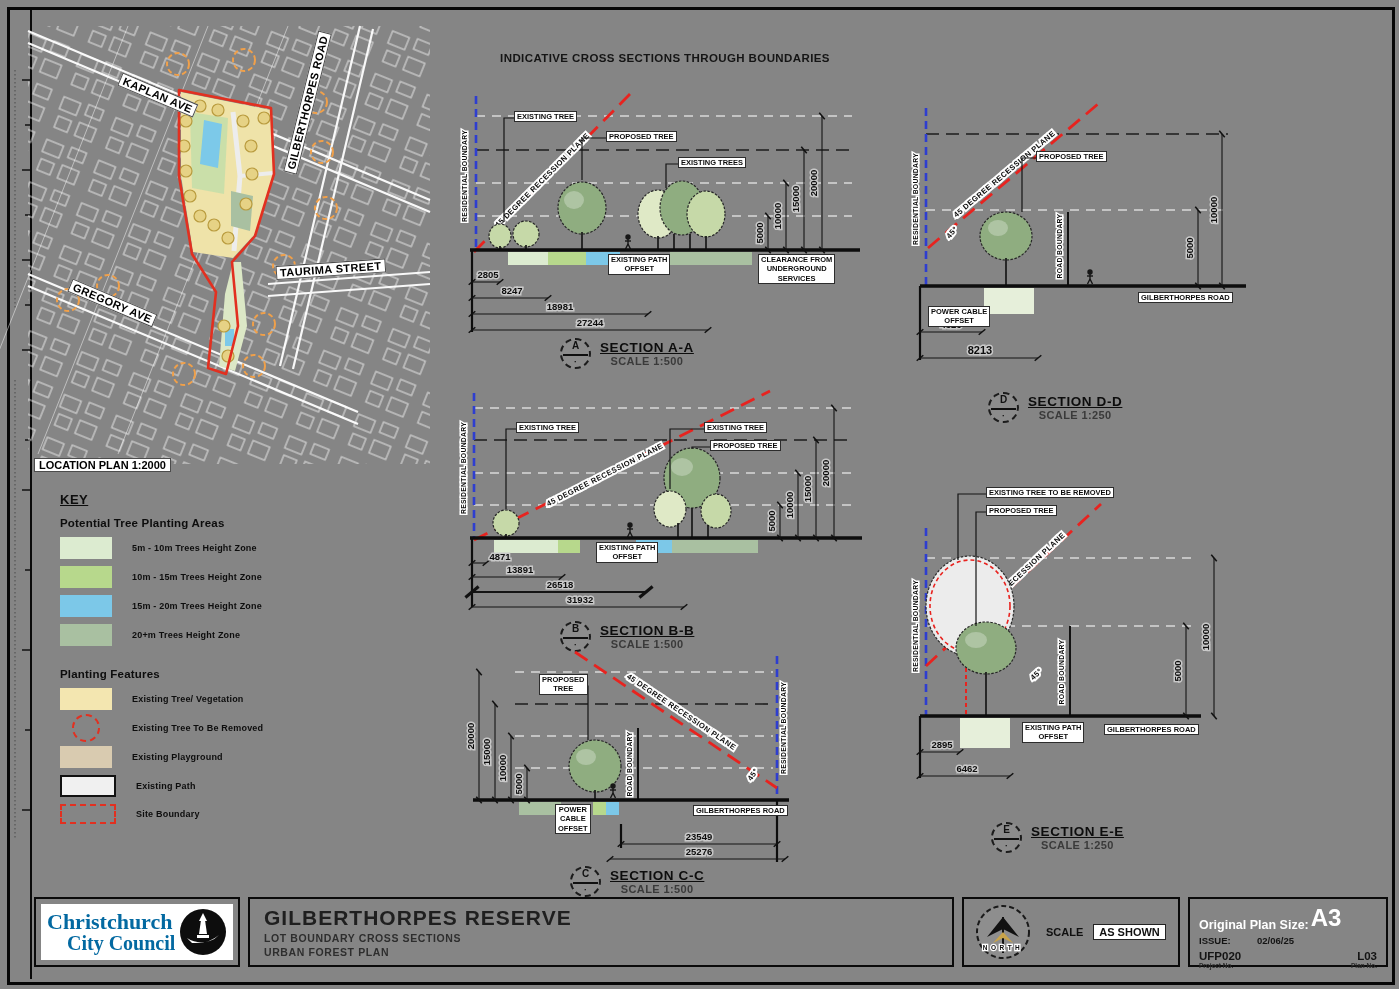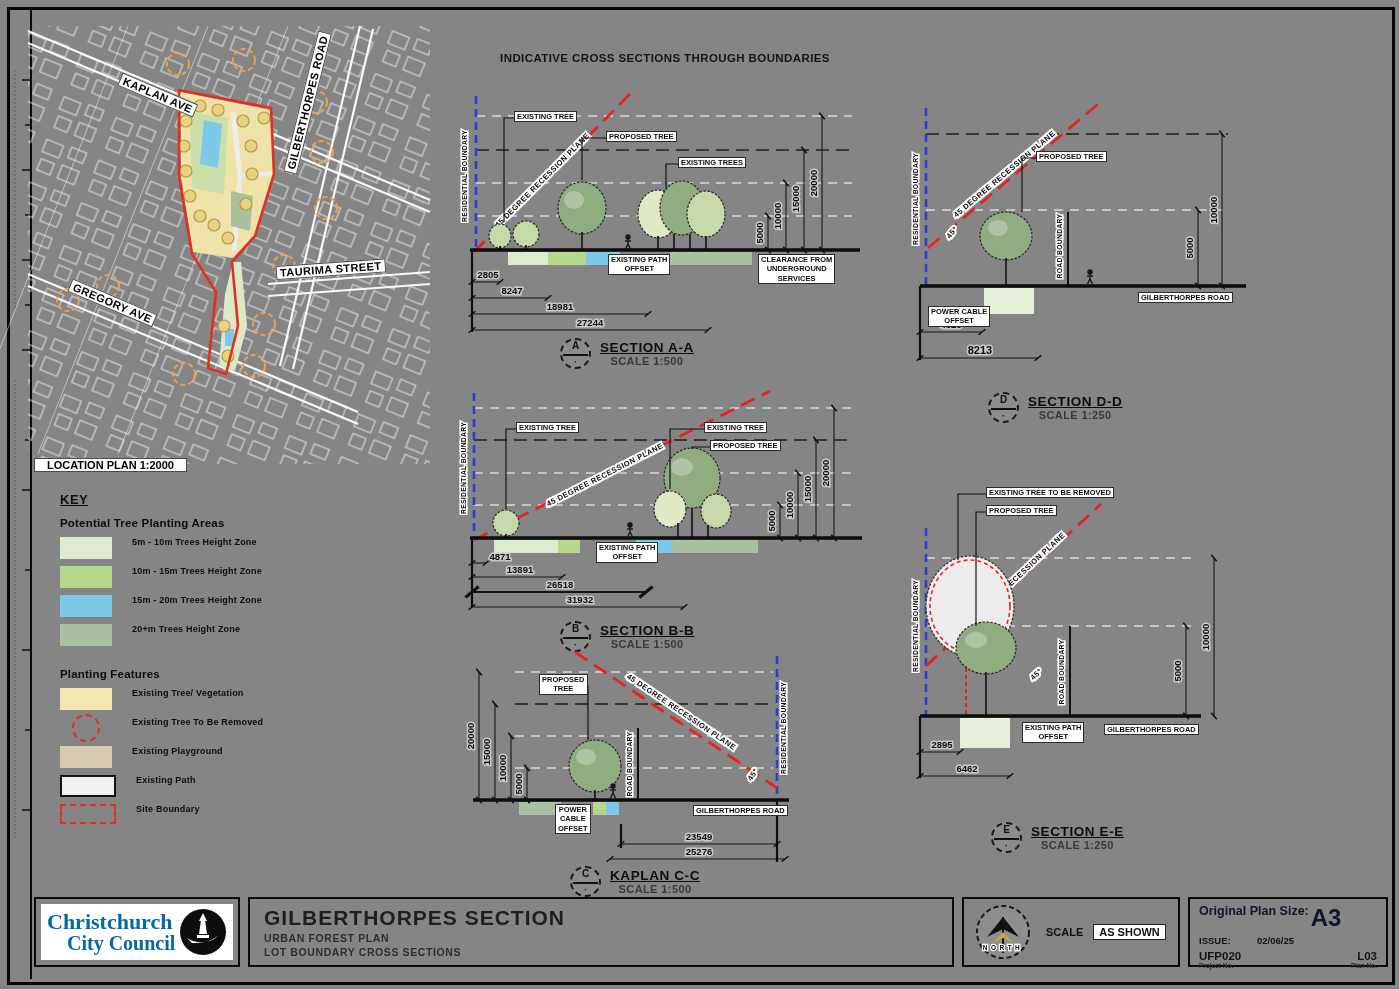--- a/index.html
+++ b/index.html
@@ -35,43 +35,43 @@
   .sec-cap{position:absolute;display:flex;align-items:center;gap:9px;}
   .sec-marker{width:27px;height:27px;border:2px dashed #1c1c1c;border-radius:50%;position:relative;flex:none;background:rgba(255,255,255,.06);}
   .sec-marker::before{content:"";position:absolute;left:1px;right:1px;top:50%;border-top:2.5px solid #101010;}
   .sec-marker i{position:absolute;top:0;left:0;right:0;text-align:center;font:bold 10px/12px "Liberation Sans",sans-serif;font-style:normal;}
   .sec-marker b{position:absolute;bottom:-1px;left:0;right:0;text-align:center;font-size:9px;line-height:11px;}
   .sec-tt{display:flex;flex-direction:column;align-items:center;}
   .sec-name{font-weight:bold;font-size:13.5px;letter-spacing:.6px;text-decoration:underline;color:#0d0d0d;}
   .sec-scale{font-weight:bold;font-size:11px;color:#3a3a3a;letter-spacing:.4px;}
   .street{position:absolute;background:#fff;border:1px solid #4c4c4c;color:#000;font-weight:bold;font-size:11px;
           padding:0 3px;white-space:nowrap;transform-origin:left center;letter-spacing:.4px;}
-  .chip{position:absolute;background:#fff;border:1px solid #4c4c4c;color:#000;font-weight:bold;font-size:11px;padding:0 12px;white-space:nowrap;}
+  .chip{position:absolute;background:#fff;border:1px solid #4c4c4c;color:#000;font-weight:bold;font-size:11px;padding:0 4px;white-space:nowrap;}
   
   .key{position:absolute;left:60px;top:492px;width:250px;}
   .key-title{font-size:13px;font-weight:bold;text-decoration:underline;letter-spacing:.5px;color:#0d0d0d;}
   .key-head{font-size:11.5px;font-weight:bold;margin:10px 0 8px;color:#0d0d0d;letter-spacing:.2px;}
-  .krow{display:flex;align-items:flex-start;margin-bottom:7px;}
+  .krow{display:flex;align-items:center;margin-bottom:7px;}
   .ksw{width:52px;height:22px;margin-right:20px;flex:none;}
   .klab{font-size:9px;font-weight:bold;color:#0d0d0d;letter-spacing:.2px;}
   .ksw.circ{background:none;display:flex;justify-content:center;align-items:center;}
   .ksw.circ span{width:24px;height:24px;border:2px dashed #e23020;border-radius:50%;}
   .ksw.path{background:#f0f0f0;border:2px solid #111;height:18px;}
   .ksw.site{background:none;border:2px dashed #e23020;height:16px;}
   
   .tbox{position:absolute;border:2px solid #0a0a0a;height:70px;top:897px;box-sizing:border-box;}
   .logo-in{position:absolute;inset:5px;background:#fff;display:flex;align-items:center;justify-content:space-between;padding:0 6px;}
   .logo-tx{font-family:"Liberation Serif",serif;font-weight:bold;color:#0369a1;line-height:1.0;}
   .logo-l1{font-size:22px;}
   .logo-l2{font-size:20px;padding-left:20px;}
   .proj-name{font-size:21px;font-weight:bold;letter-spacing:1px;color:#1f1f1f;}
   .proj-sub{font-size:10.5px;font-weight:bold;color:#2e2e2e;letter-spacing:.6px;margin-top:2px;}
   .scale-wrap{display:flex;align-items:center;gap:10px;font-weight:bold;font-size:11px;color:#101010;}
   .scale-chip{border:1.5px solid #222;background:#fff;padding:1px 5px;}
-  .info-r1{display:flex;align-items:flex-start;font-size:12.5px;font-weight:bold;color:#0f172a;}
+  .info-r1{display:flex;align-items:flex-end;font-size:12.5px;font-weight:bold;color:#ffffff;}
   .info-a3{font-size:24px;margin-left:2px;font-weight:bold;}
   .info-r2{display:flex;font-size:9.5px;font-weight:bold;margin-top:3px;color:#141414;}
   .info-r2 span:first-child{width:58px;}
   .info-r3{display:flex;justify-content:space-between;font-size:11.5px;font-weight:bold;margin-top:4px;color:#141414;}
   .info-r4{display:flex;justify-content:space-between;font-size:6.5px;font-weight:bold;color:#2b2b2b;margin-top:0px;}
 </style>
 </head>
 <body>
 
 <div id="sheet">
@@ -480,21 +480,21 @@
     <div class="lbl" style="left:100px;top:156px">POWER
 CABLE
 OFFSET</div>
     <div class="lbl" style="left:238px;top:157px">GILBERTHORPES ROAD</div>
     <div class="sec-cap" style="left:115px;top:218px">
       <span class="sec-marker">
           <i>C</i>
           <b>·</b>
         </span>
       <span class="sec-tt">
-          <span class="sec-name">KAPLAN C-C</span>
+          <span class="sec-name">SECTION C-C</span>
       <span class="sec-scale">SCALE 1:500</span>
         </span>
     </div>
   </div>
 
   <div class="abs" style="left:896px;top:476px;width:362px;height:392px">
     <svg width="362" height="392">
       <line class="hlw" x1="30" y1="82" x2="300" y2="82"></line>
       <line class="hlw" x1="30" y1="150" x2="300" y2="150"></line>
       <line class="bdry" x1="30" y1="52" x2="30" y2="240"></line>
@@ -559,23 +559,23 @@
         <circle cx="24" cy="24" r="23" fill="#0d0d0d"></circle>
         <polygon points="24,5 28,13 20,13" fill="#fff"></polygon>
         <polygon points="22,12 26,12 28,26 20,26" fill="#fff"></polygon>
         <path d="M8,30 Q24,40 40,27 Q32,36 13,35 Z" fill="#fff"></path>
         <rect x="18" y="27" width="12" height="3" fill="#fff"></rect>
       </svg>
     </div>
   </div>
 
   <div class="tbox" style="left:248px;width:706px;padding:7px 0 0 14px">
-    <div class="proj-name">GILBERTHORPES SECTION</div>
+    <div class="proj-name">GILBERTHORPES RESERVE</div>
+    <div class="proj-sub">LOT BOUNDARY CROSS SECTIONS</div>
     <div class="proj-sub">URBAN FOREST PLAN</div>
-    <div class="proj-sub">LOT BOUNDARY CROSS SECTIONS</div>
   </div>
 
   <div class="tbox" style="left:962px;width:218px;display:flex;align-items:center;gap:14px;padding-left:10px">
     <svg width="58" height="58">
       <circle cx="29" cy="29" r="26" fill="#8e8e8e" stroke="#1a1a1a" stroke-width="2" stroke-dasharray="5 3"></circle>
       <line x1="29" y1="14" x2="29" y2="50" stroke="#111" stroke-width="2"></line>
       <polygon points="13,34 29,14 45,34 29,26" fill="#111"></polygon>
       <polygon points="19,40 29,29 39,40 29,35" fill="#c9a44a"></polygon>
       <text x="29" y="47" text-anchor="middle" font-size="6.5" letter-spacing="3.5" fill="#0d0d0d" style="paint-order:stroke;stroke:#fff;stroke-width:2.5px">NORTH</text>
     </svg>

